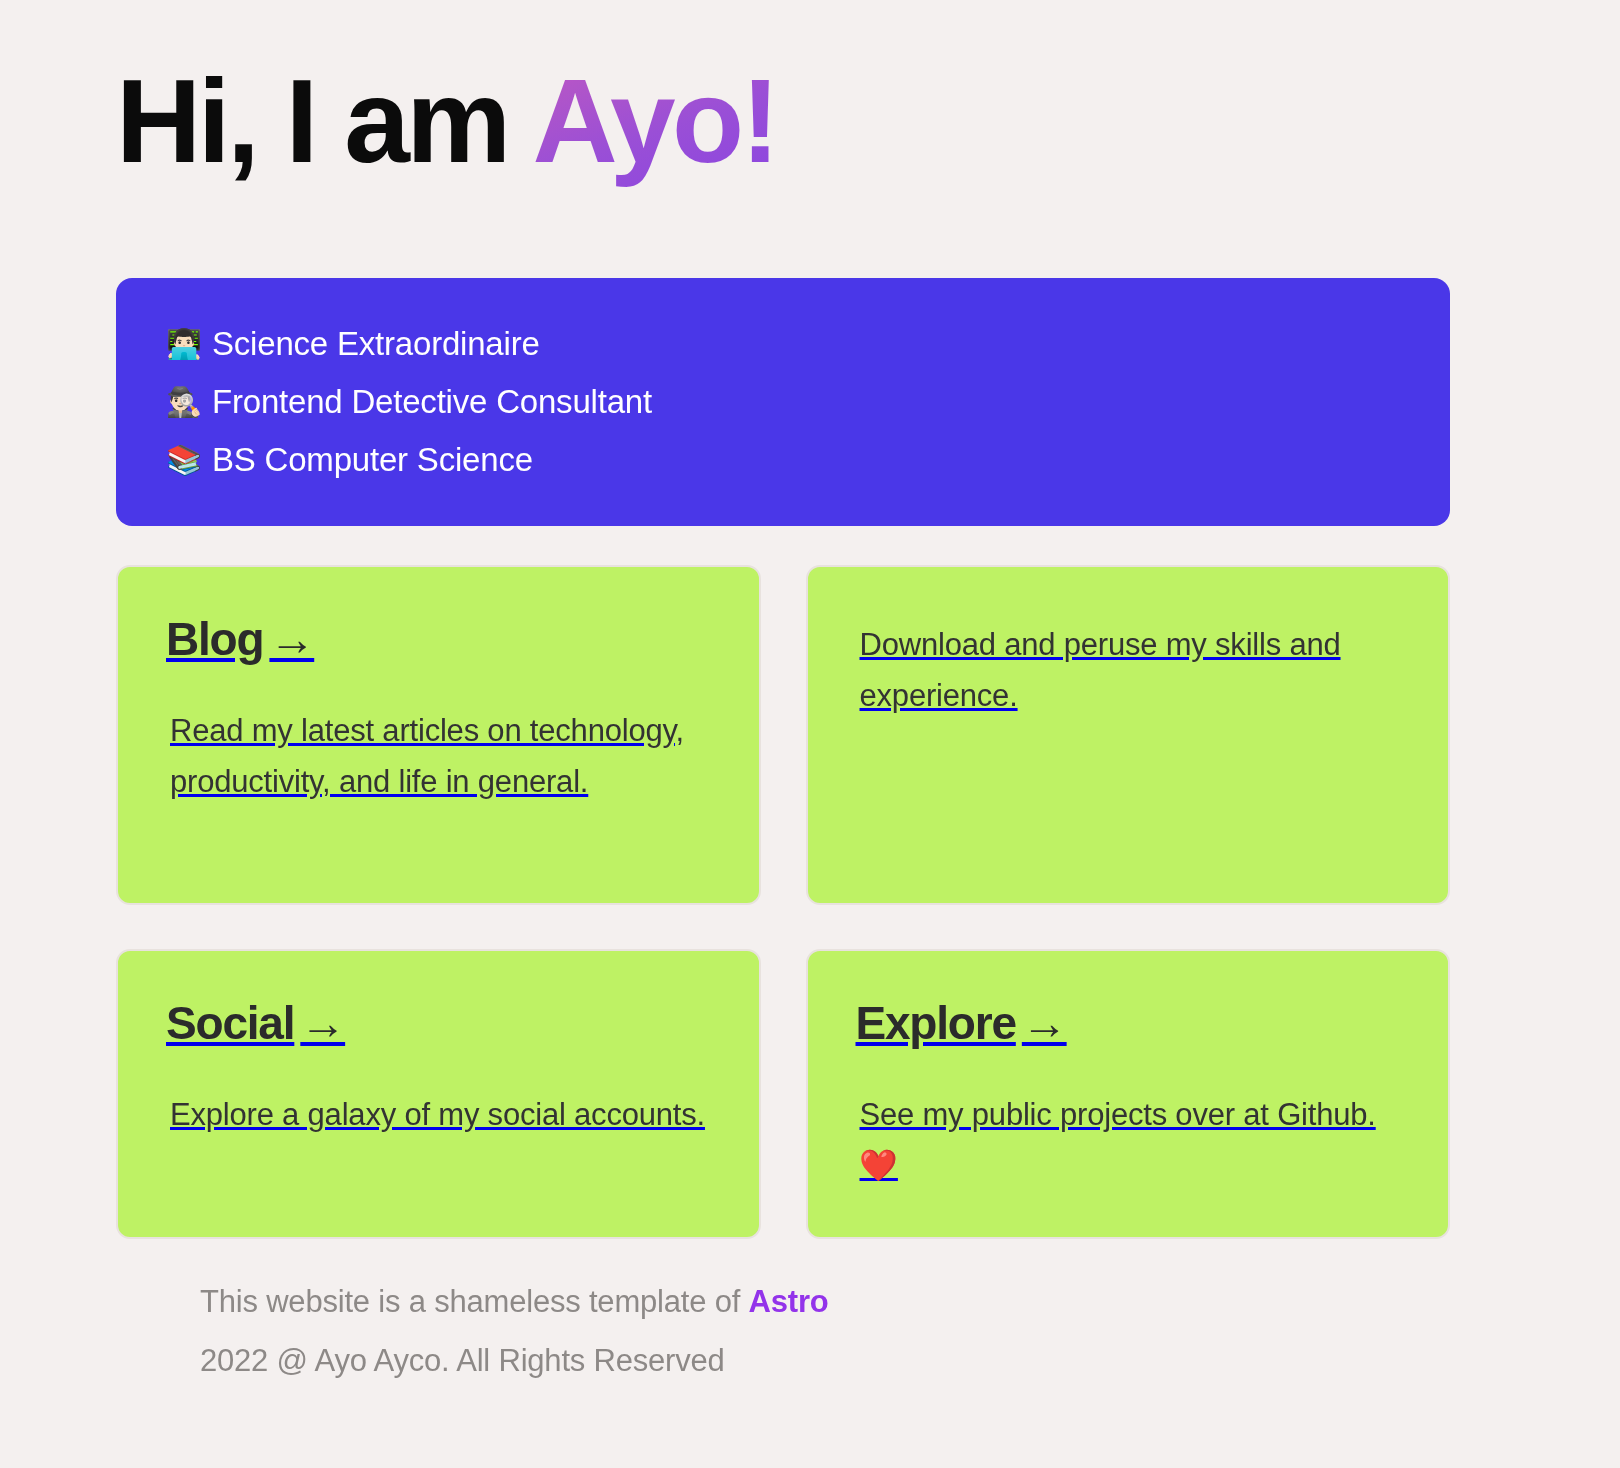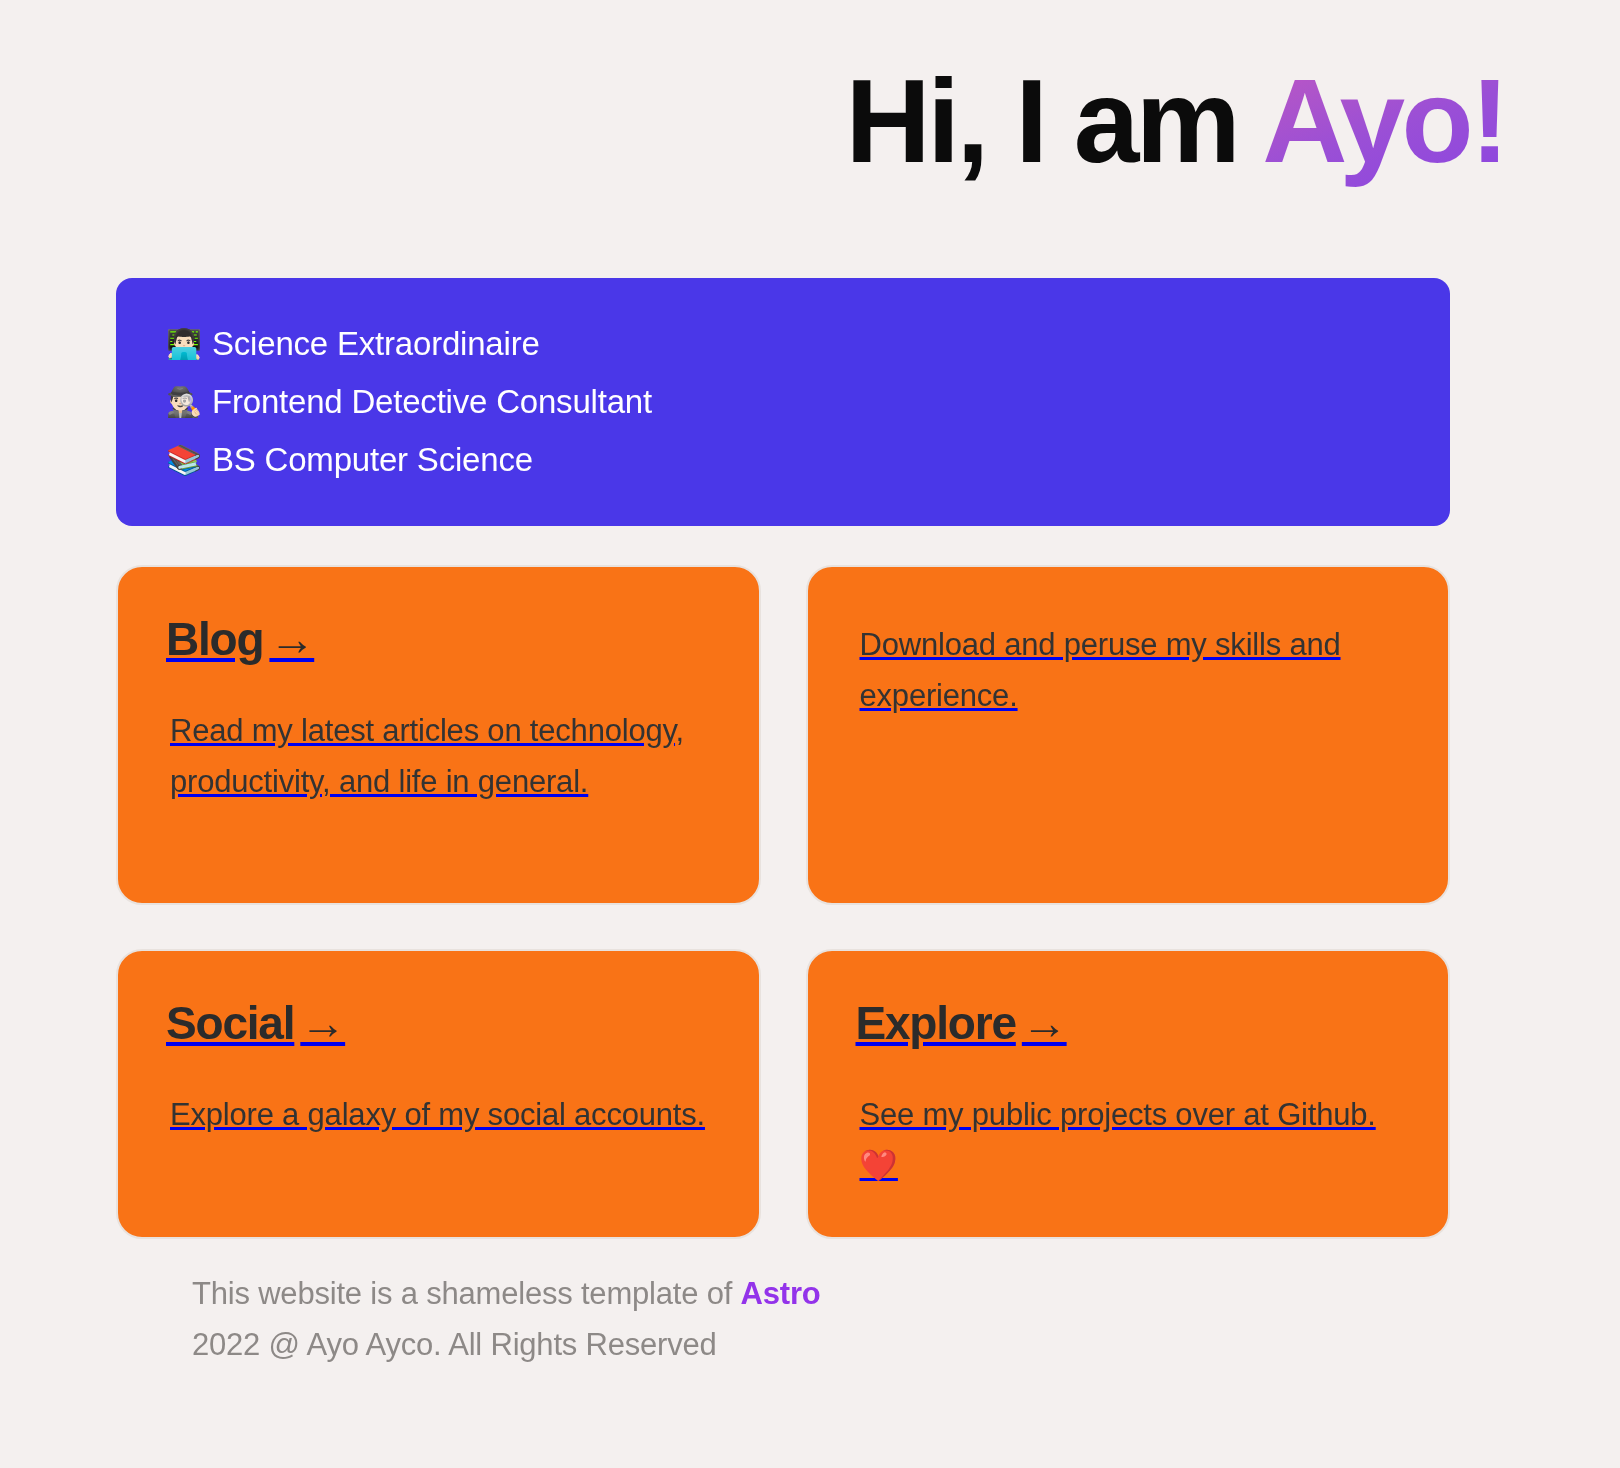--- a/index.html
+++ b/index.html
@@ -19,21 +19,20 @@
     box-sizing: border-box;
     position: relative;
   }
 
   
   .hero {
     position: absolute;
     left: 116px;
     top: 52px;
     width: 1390px;
-    text-align: right;
   }
   .hero-title {
     margin: 0;
     font-size: 118px;
     line-height: 1.18;
     font-weight: 700;
     letter-spacing: -3.5px;
     color: #0b0b0b;
     white-space: nowrap;
   }
@@ -86,23 +85,23 @@
     top: 565px;
     width: 1334px;
     display: grid;
     grid-template-columns: 1fr 1fr;
     grid-template-rows: 340px 290px;
     column-gap: 45px;
     row-gap: 44px;
   }
   .link-card {
     box-sizing: border-box;
-    background: #f97316;
+    background: #bef264;
     border: 2px solid #e8e2de;
-    border-radius: 26px;
+    border-radius: 14px;
     padding: 48px 48px 40px 48px;
   }
   .card-title {
     margin: 0 0 42px 0;
     font-size: 46px;
     line-height: 1.05;
     font-weight: 700;
     letter-spacing: -1.2px;
     color: #2b2b2b;
     white-space: nowrap;
@@ -121,21 +120,21 @@
   }
 
   
   .footer {
     position: absolute;
     left: 192px;
     top: 1268px;
     width: 1250px;
   }
   .footer-line {
-    margin: 0;
+    margin: 8px;
     font-size: 31px;
     line-height: 51px;
     color: #8d8987;
     letter-spacing: -0.2px;
   }
   .footer-brand {
     color: #9333ea;
     font-weight: 700;
     text-decoration: none;
   }

